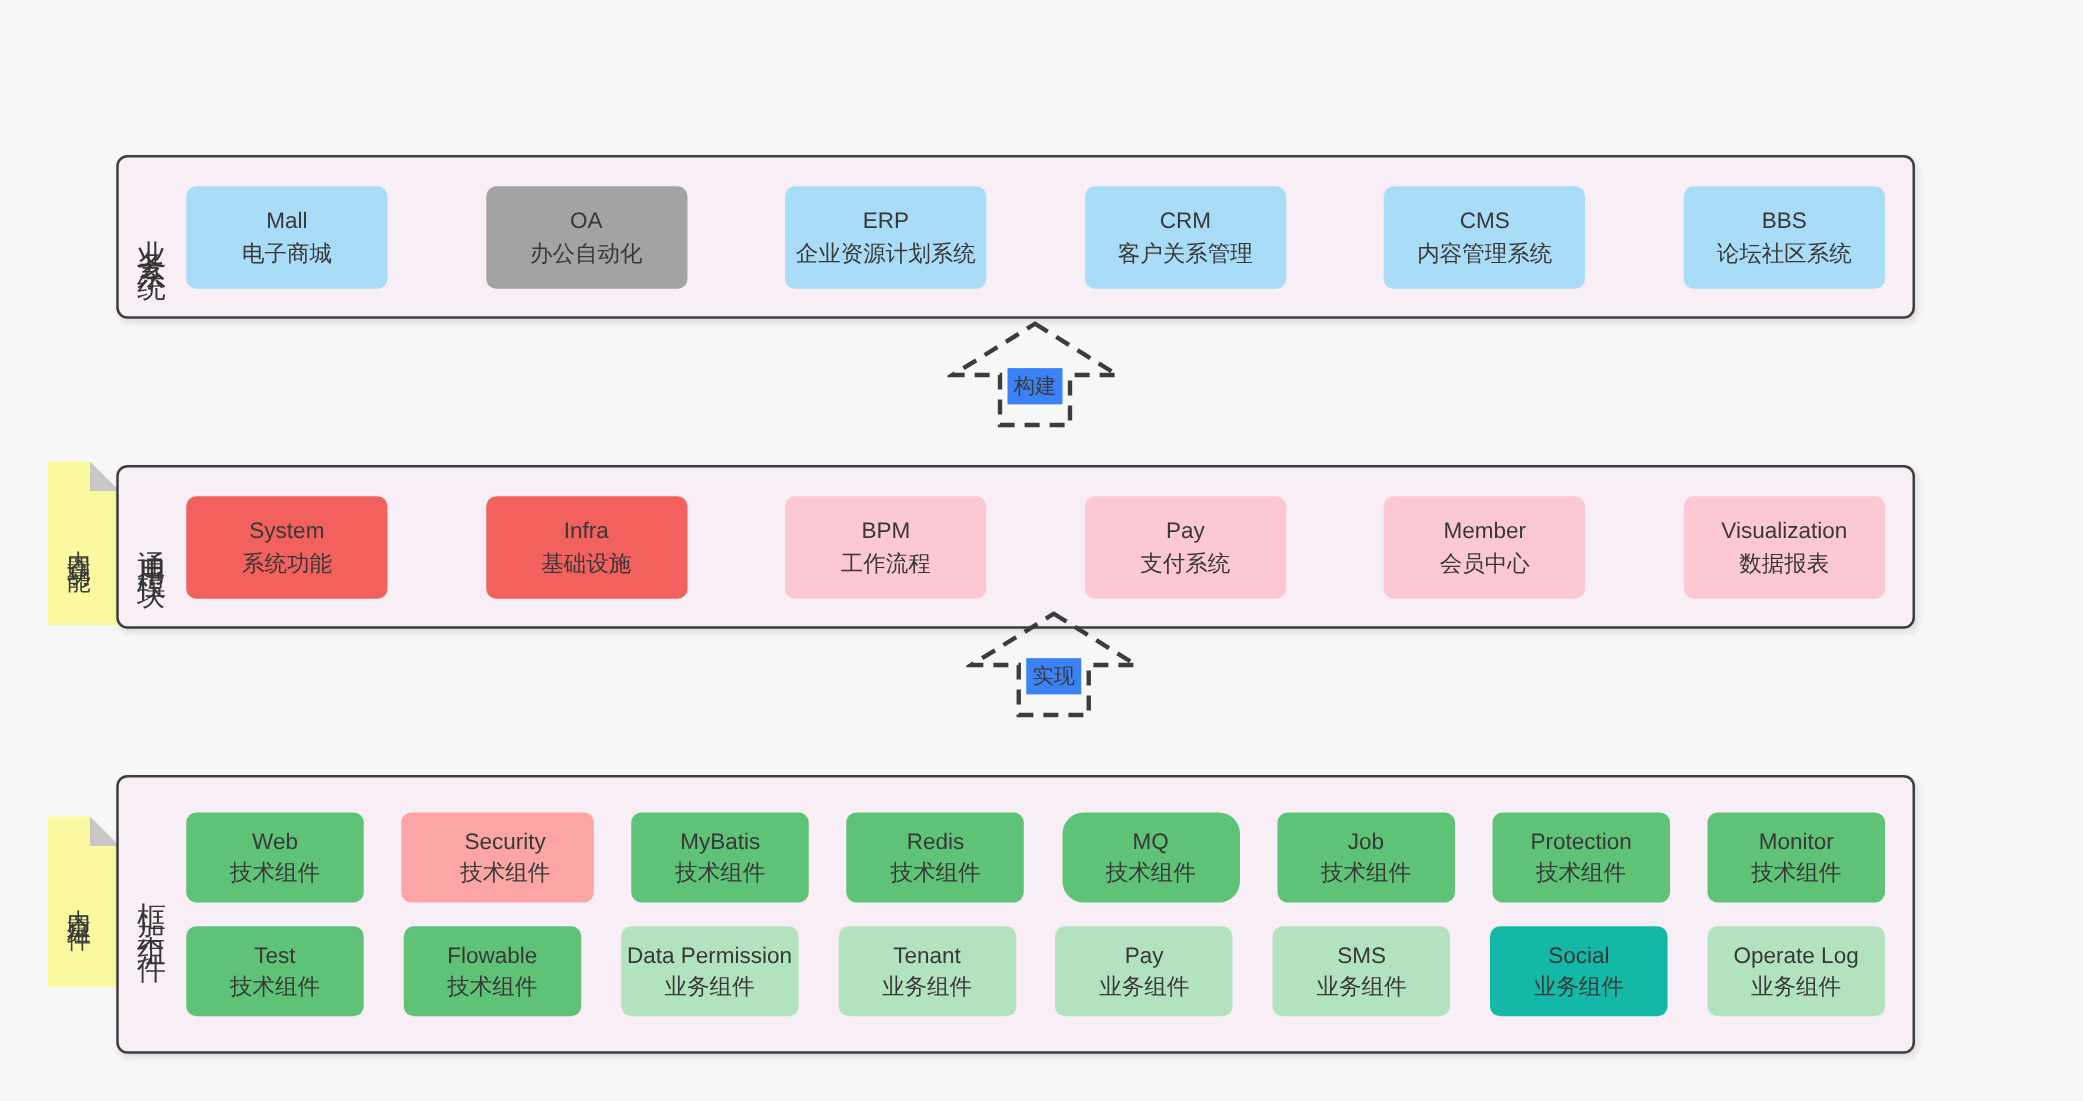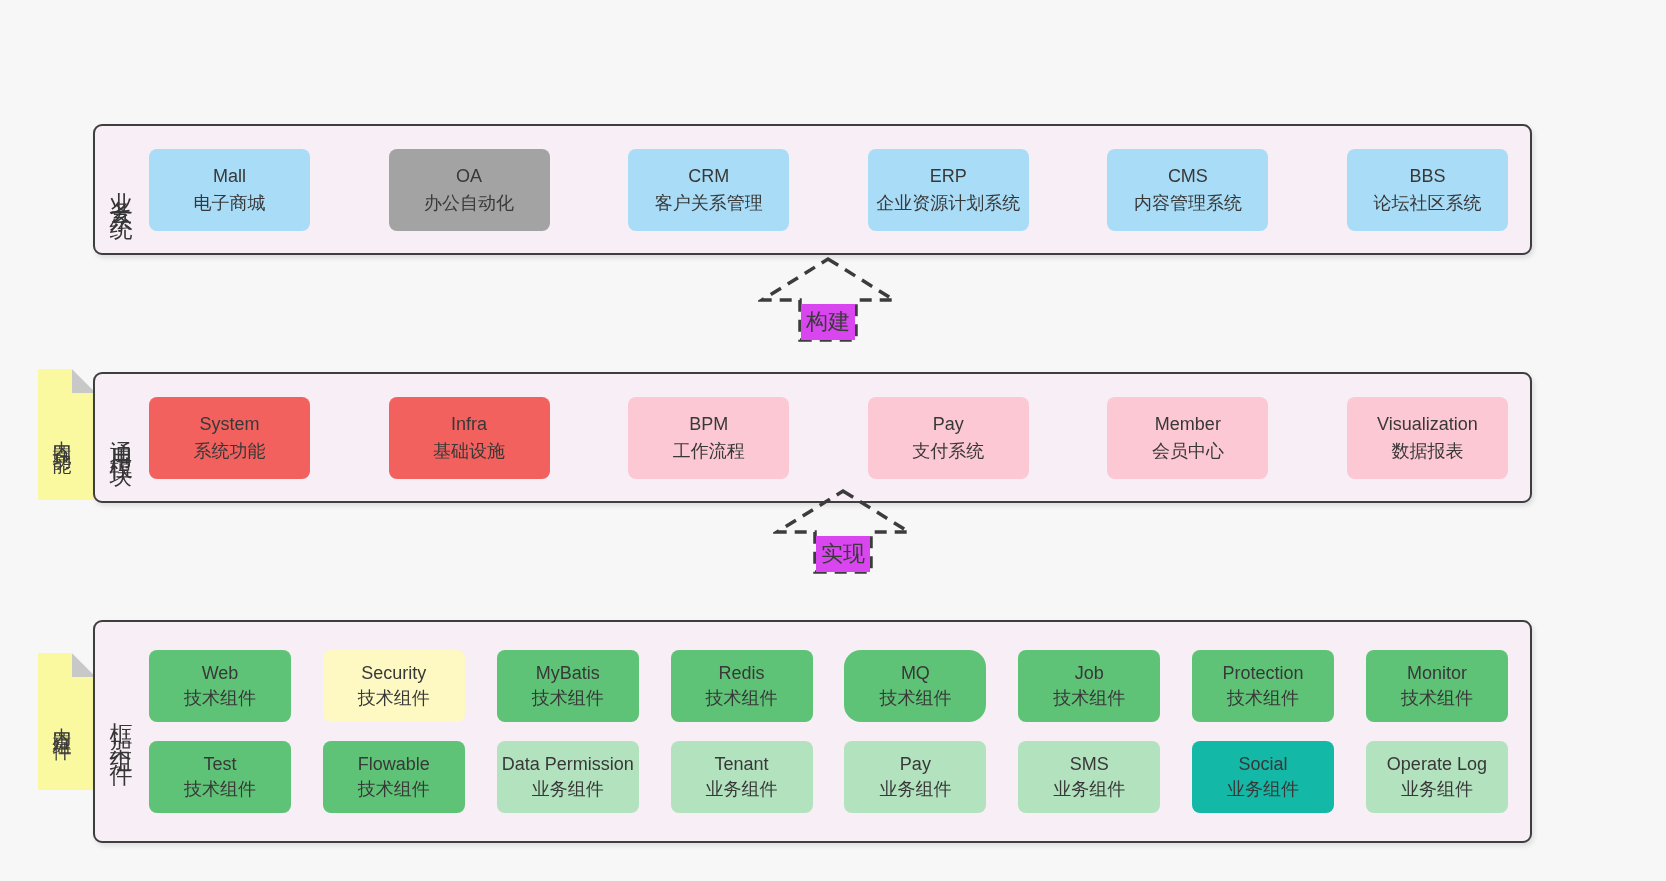--- a/index.html
+++ b/index.html
@@ -55,22 +55,22 @@
     writing-mode:vertical-rl;text-orientation:upright;
     font-size:19px;color:#3a3a3a;letter-spacing:5px;margin-right:10px;
   }
 
   
   .arrow{position:absolute;width:140px;height:88px;}
   .arrow-1{left:758px;top:256px;}
   .arrow-2{left:773px;top:488px;}
   .arrow svg{position:absolute;inset:0;}
   .arrow-label{
-    position:absolute;left:50%;top:66px;transform:translate(-50%,-50%);
-    background:#d946ef;padding:3px 5px;font-size:22px;color:#3a3a3a;white-space:nowrap;
+    position:absolute;left:50%;top:53px;transform:translate(-50%,-50%);
+    background:#3b82f6;padding:3px 5px;font-size:17px;color:#3a3a3a;white-space:nowrap;
   }
 </style>
 </head>
 <body>
 
 <div class="page">
 
   <div class="sticky sticky-1">
     <span class="sticky-fold"></span>
     <span class="sticky-label">内置功能</span>
@@ -81,24 +81,24 @@
   </div>
 
   <section class="layer layer-business">
     <div class="layer-label">业务系统</div>
     <div class="rows">
         <div class="box-row">
           <div class="box" style="background: rgb(169, 220, 247);">Mall
 电子商城</div>
           <div class="box" style="background: #a3a3a3;">OA
 办公自动化</div>
+          <div class="box" style="background: rgb(169, 220, 247);">ERP
+企业资源计划系统</div>
           <div class="box" style="background: rgb(169, 220, 247);">CRM
 客户关系管理</div>
-          <div class="box" style="background: rgb(169, 220, 247);">ERP
-企业资源计划系统</div>
           <div class="box" style="background: rgb(169, 220, 247);">CMS
 内容管理系统</div>
           <div class="box" style="background: rgb(169, 220, 247);">BBS
 论坛社区系统</div>
         </div>
       </div>
   </section>
 
   <div class="arrow arrow-1">
     <svg viewBox="0 0 140 88">
@@ -133,21 +133,21 @@
     </svg>
     <span class="arrow-label">实现</span>
   </div>
 
   <section class="layer layer-components">
     <div class="layer-label">框架组件</div>
     <div class="rows">
         <div class="box-row">
           <div class="box" style="background: rgb(95, 195, 119);">Web
 技术组件</div>
-          <div class="box" style="background: #fef9c3;">Security
+          <div class="box" style="background: #fca5a5; padding-left: 12px;">Security
 技术组件</div>
           <div class="box" style="background: rgb(95, 195, 119);">MyBatis
 技术组件</div>
           <div class="box" style="background: rgb(95, 195, 119);">Redis
 技术组件</div>
           <div class="box" style="background: rgb(95, 195, 119); border-radius: 17px;">MQ
 技术组件</div>
           <div class="box" style="background: rgb(95, 195, 119);">Job
 技术组件</div>
           <div class="box" style="background: rgb(95, 195, 119);">Protection

